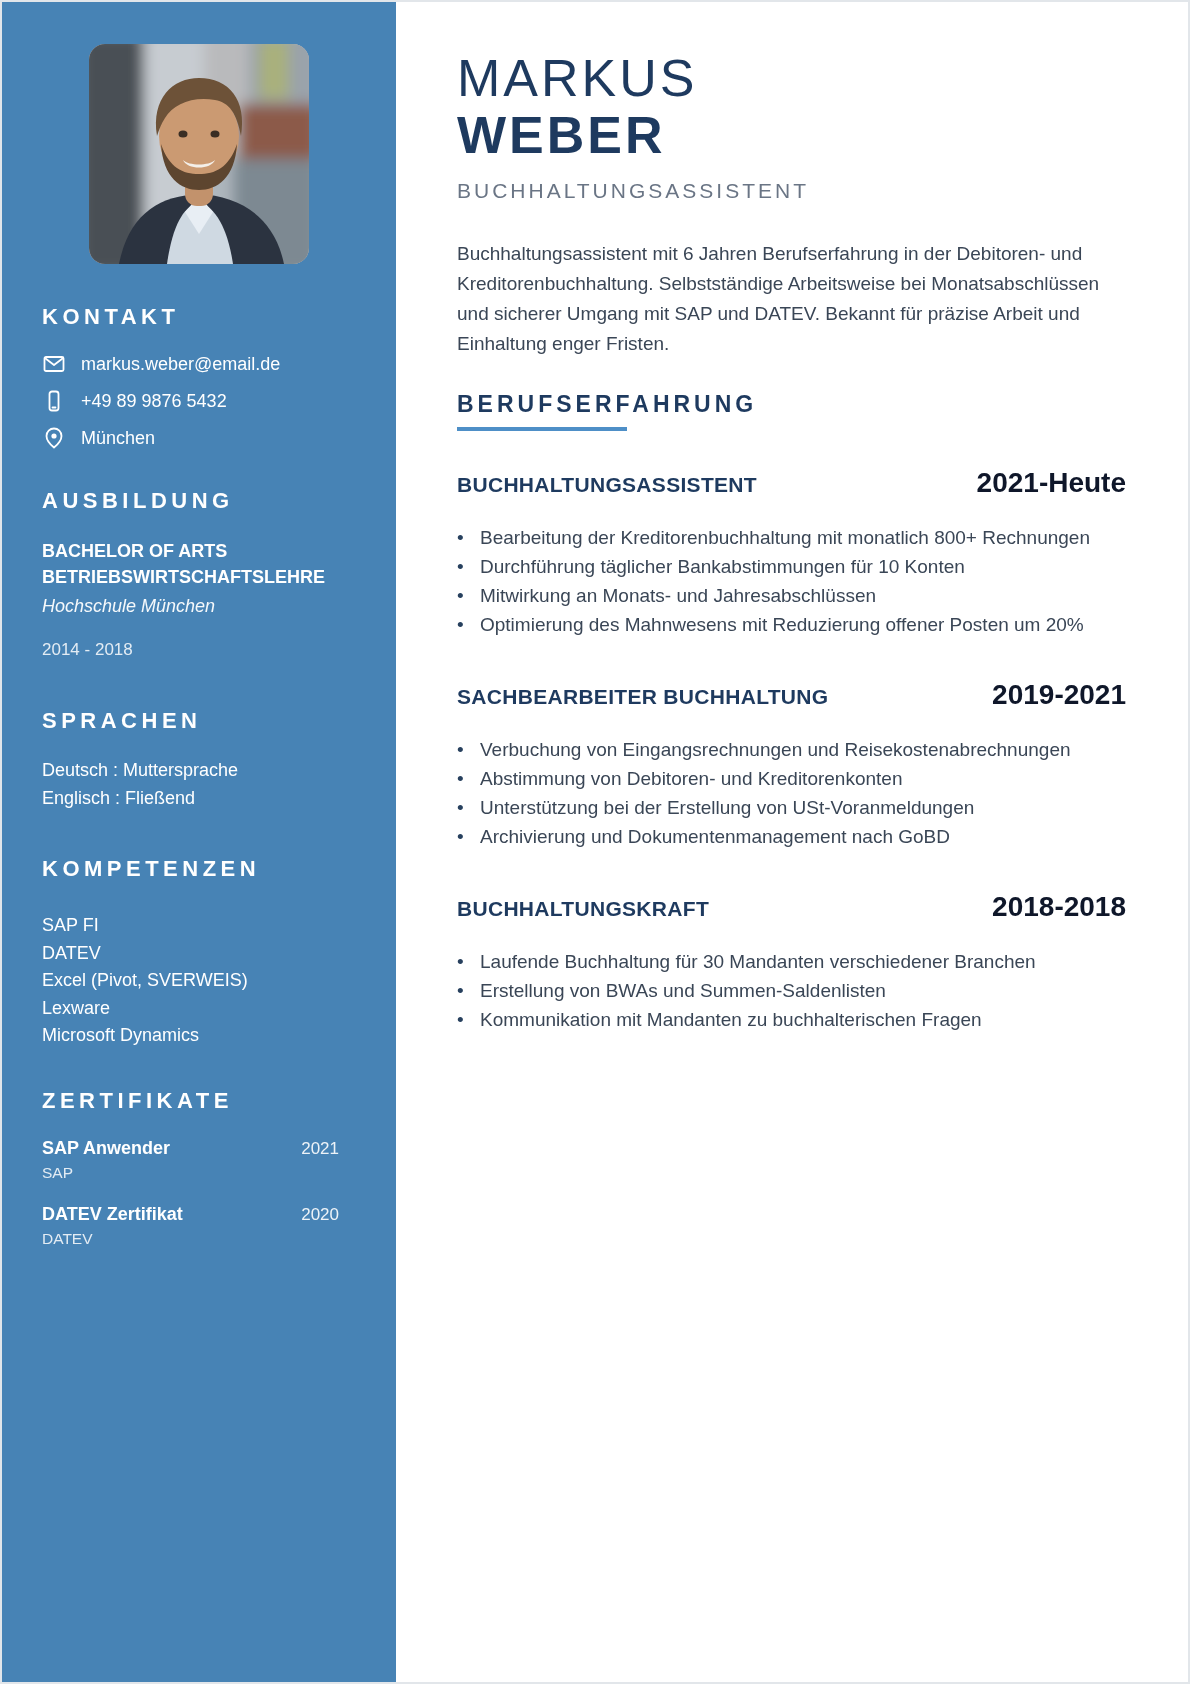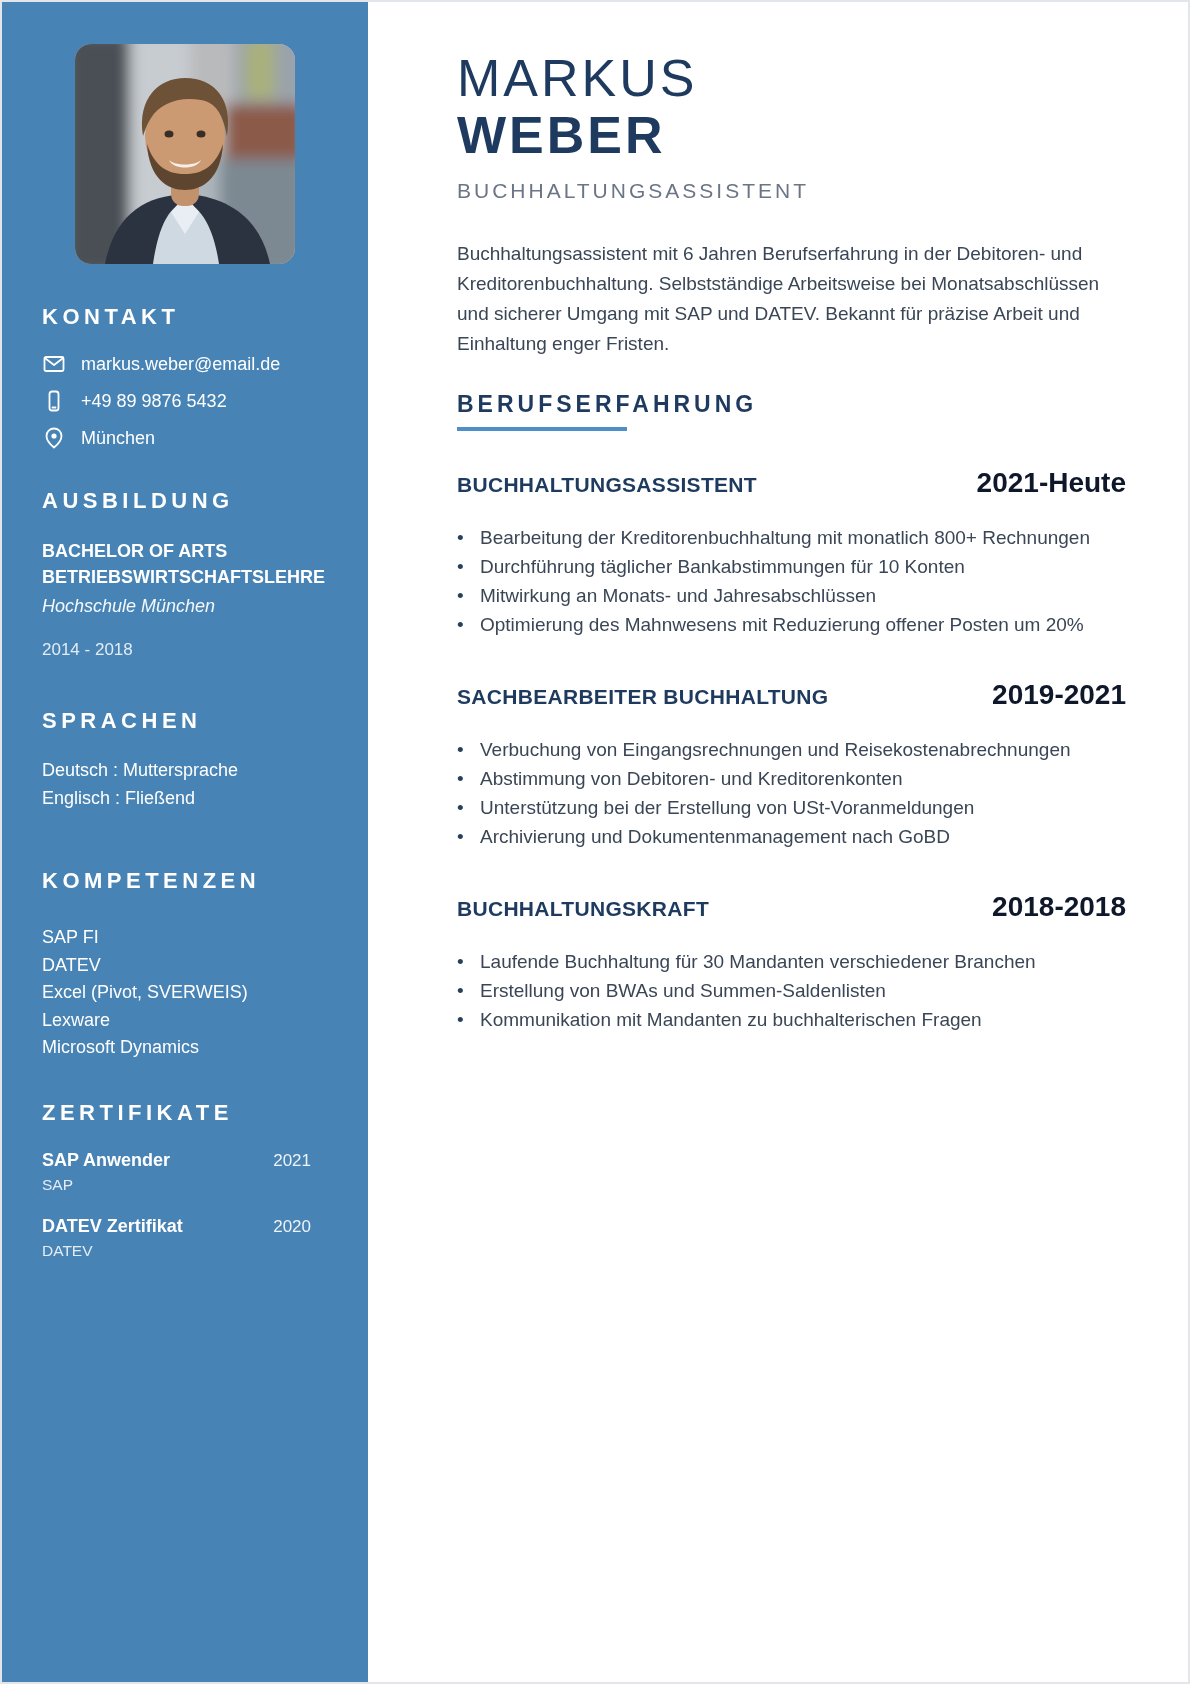--- a/index.html
+++ b/index.html
@@ -1,39 +1,39 @@
 <!DOCTYPE html>
 <html><head>
 <meta charset="utf-8">
 <style>
   html,body{margin:0;padding:0;background:#dfe3e8;font-family:"Liberation Sans",sans-serif;}
   .page{position:relative;width:1190px;height:1684px;margin:0 auto;background:#ffffff;
         border:2px solid #e2e6ea;box-sizing:border-box;overflow:hidden;}
 
   
-  .sidebar{position:absolute;left:0;top:0;bottom:0;width:366px;background:#4783b5;
+  .sidebar{position:absolute;left:0;top:0;bottom:0;width:394px;background:#4783b5;
            box-sizing:border-box;padding:42px 40px 40px 40px;color:#ffffff;}
   .photo-wrap{width:220px;height:220px;margin:0 auto;border-radius:16px;overflow:hidden;
               background:#9aa4ad;}
   .photo-wrap svg{display:block;width:100%;height:100%;}
   .side-heading{font-size:22px;font-weight:700;letter-spacing:4.5px;color:#ffffff;}
   .contact-head{margin-top:40px;}
   .contact-list{margin-top:22px;}
   .contact-row{display:flex;align-items:center;gap:15px;margin-bottom:13px;height:24px;}
   .contact-row svg{width:24px;height:24px;flex:none;}
   .contact-text{font-size:18px;color:#ffffff;}
   .edu-head{margin-top:38px;}
   .edu-block{margin-top:24px;}
   .edu-degree{font-size:18px;font-weight:700;line-height:26px;}
   .edu-school{font-size:18px;font-style:italic;margin-top:6px;color:rgba(255,255,255,0.95);}
   .edu-years{font-size:17px;margin-top:23px;color:rgba(255,255,255,0.85);}
   .lang-head{margin-top:48px;}
   .lang-list{margin-top:22px;}
   .lang-item{font-size:18px;line-height:28px;}
-  .skill-head{margin-top:56px;}
+  .skill-head{margin-top:44px;}
   .skill-list{margin-top:30px;}
   .skill-item{font-size:18px;line-height:27.5px;}
   .cert-head{margin-top:38px;}
   .cert-list{margin-top:24px;}
   .cert-item{margin-bottom:22px;}
   .cert-row{display:flex;justify-content:space-between;align-items:baseline;}
   .cert-name{font-size:18px;font-weight:700;}
   .cert-year{font-size:17px;color:rgba(255,255,255,0.9);padding-right:17px;}
   .cert-issuer{font-size:15.5px;margin-top:5px;color:rgba(255,255,255,0.85);}
 

